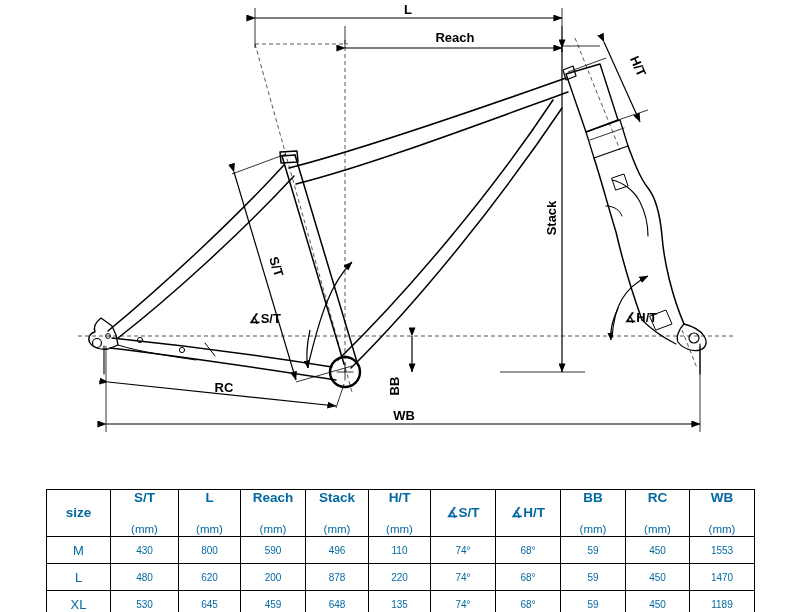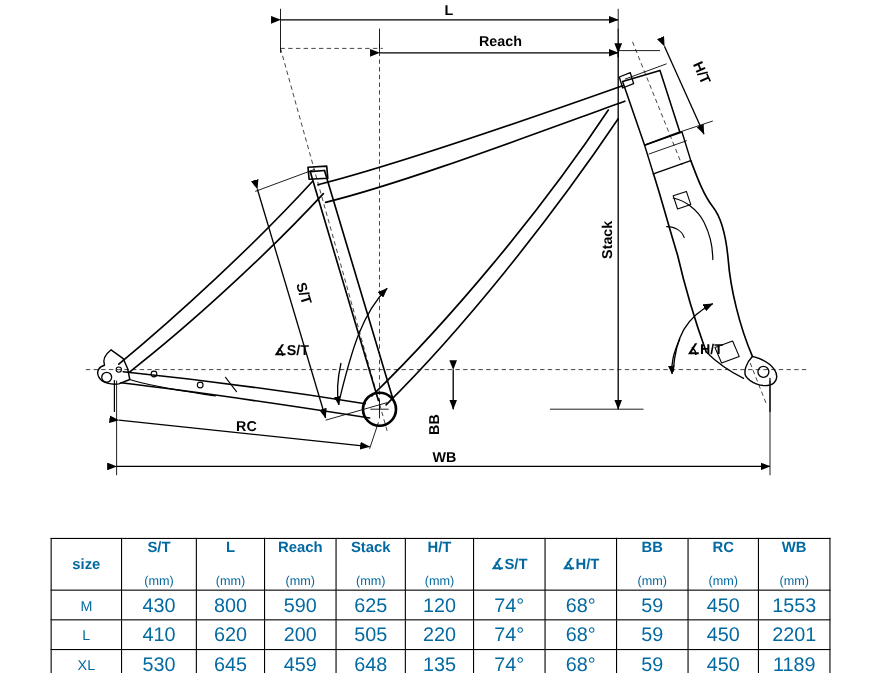--- a/index.html
+++ b/index.html
@@ -20,21 +20,21 @@
     border-collapse:collapse;width:708px;
     font-family:"Liberation Sans",sans-serif;
     table-layout:fixed;
   }
   table.geo th,table.geo td{
     border:1px solid #000;text-align:center;vertical-align:middle;
     padding:0;color:#0369a1;
   }
   table.geo thead th{height:46px;font-size:13.5px;font-weight:bold;line-height:1.08;}
   table.geo thead th .unit{display:block;font-size:11.5px;font-weight:normal;margin-top:18px;}
-  table.geo tbody td{height:26px;font-size:18px;font-weight:normal;}
+  table.geo tbody td{height:26px;font-size:10px;font-weight:normal;}
   table.geo tbody td.sizecell{font-size:13px;}
   .c0{width:64px}.c1{width:68px}.c2{width:62px}.c3{width:65px}.c4{width:63px}
   .c5{width:62px}.c6{width:65px}.c7{width:65px}.c8{width:65px}.c9{width:64px}.c10{width:65px}
 </style>
 </head>
 <body>
 
 <div id="diagram-area">
 <svg id="diagram-svg" viewBox="0 0 800 460" xmlns="http://www.w3.org/2000/svg">
   <defs>
@@ -246,40 +246,40 @@
           <span class="unit">(mm)</span>
         </th>
       </tr>
     </thead>
     <tbody>
       <tr>
         <td class="sizecell">M</td>
         <td>430</td>
         <td>800</td>
         <td>590</td>
-        <td>625</td>
-        <td>120</td>
+        <td>496</td>
+        <td>110</td>
         <td>74°</td>
         <td>68°</td>
         <td>59</td>
         <td>450</td>
         <td>1553</td>
       </tr>
       <tr>
         <td class="sizecell">L</td>
-        <td>410</td>
+        <td>480</td>
         <td>620</td>
         <td>200</td>
-        <td>505</td>
+        <td>878</td>
         <td>220</td>
         <td>74°</td>
         <td>68°</td>
         <td>59</td>
         <td>450</td>
-        <td>2201</td>
+        <td>1470</td>
       </tr>
       <tr>
         <td class="sizecell">XL</td>
         <td>530</td>
         <td>645</td>
         <td>459</td>
         <td>648</td>
         <td>135</td>
         <td>74°</td>
         <td>68°</td>

